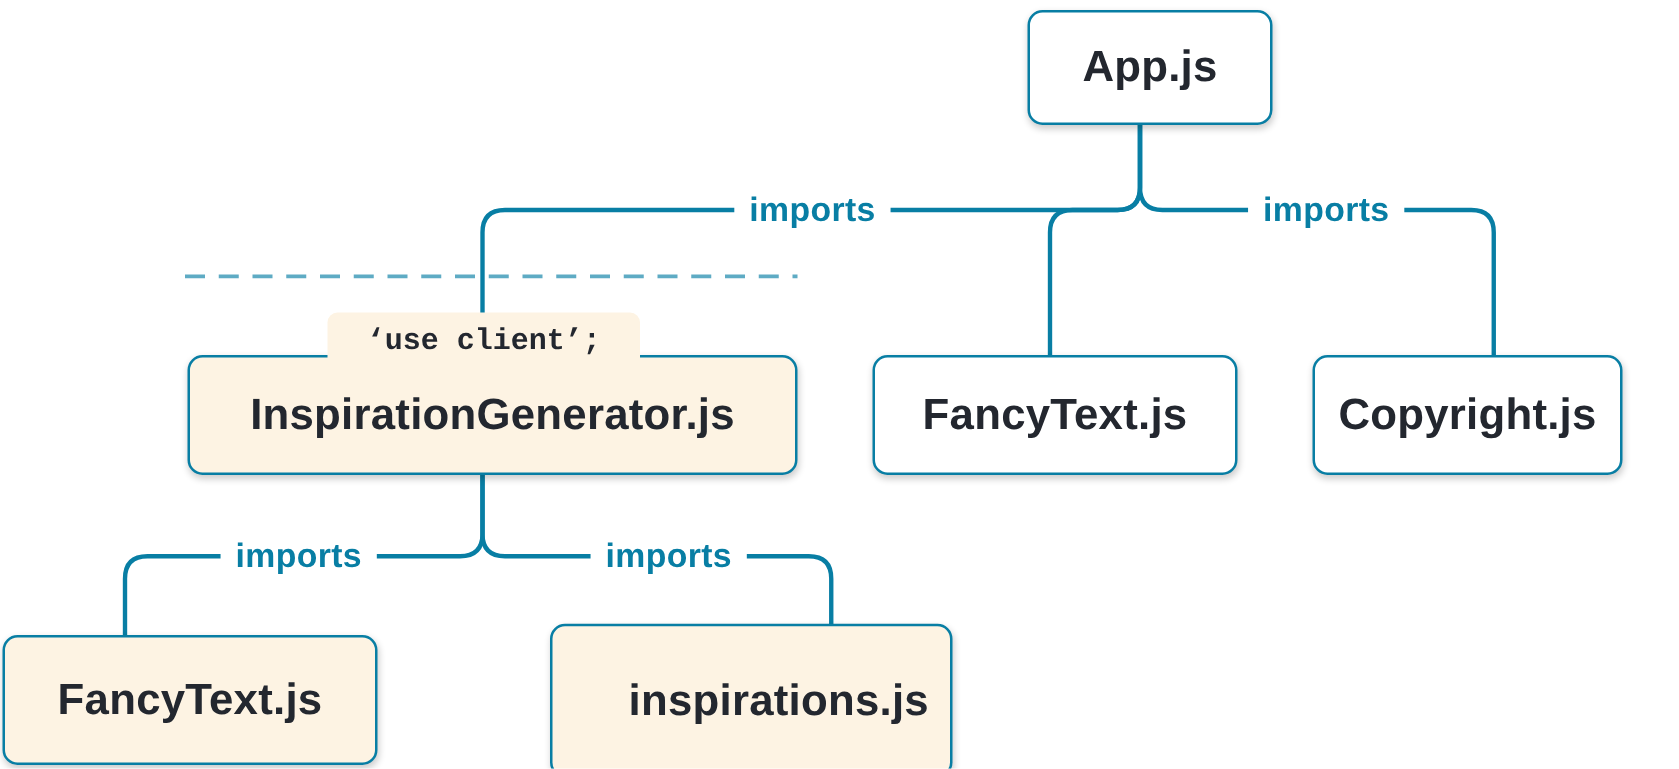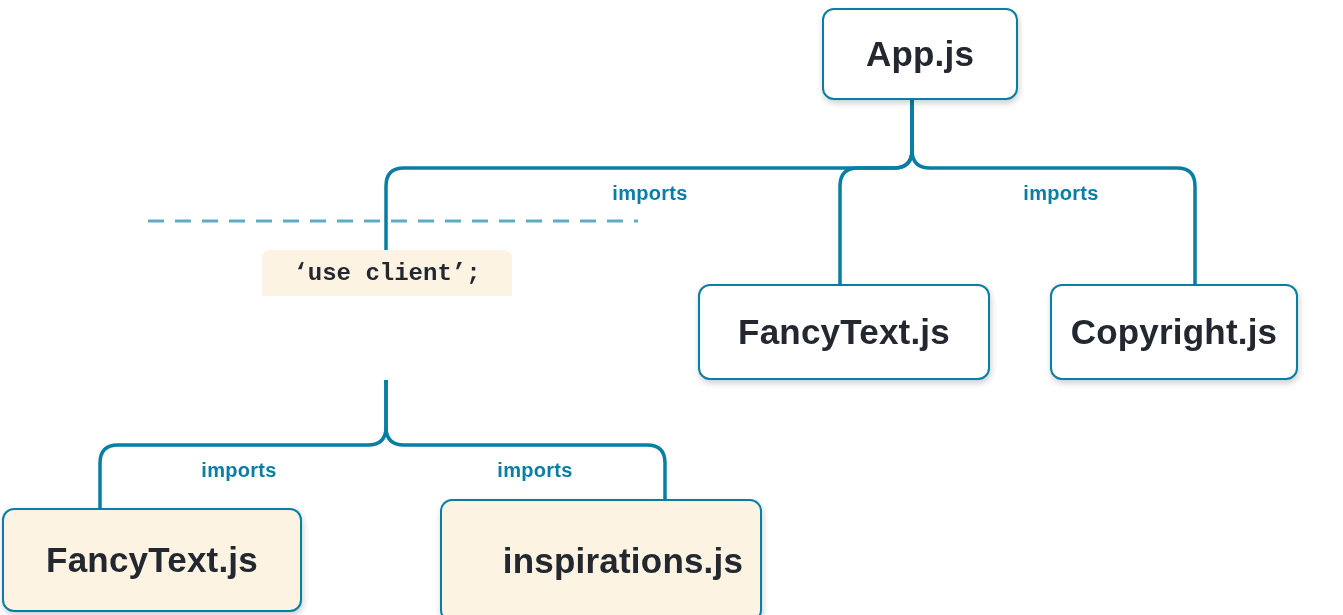--- a/index.html
+++ b/index.html
@@ -74,26 +74,25 @@
     z-index: 3;
     text-align: center;
   }
 
   
   .imports {
     position: absolute;
     transform: translate(-50%, -50%);
     background: var(--page-bg, #ffffff);
     padding: 0 12px;
-    font-size: 20px;
+    font-size: 27px;
     font-weight: bold;
     color: var(--imports-color, #087ea4);
     z-index: 2;
     letter-spacing: 0.3px;
-    margin-top: 25px;
   }
   #imports-app-left  { left: 650px;  top: 168px; }
   #imports-app-right { left: 1061px; top: 168px; }
   #imports-ig-left   { left: 239px;  top: 445px; }
   #imports-ig-right  { left: 535px;  top: 445px; }
 </style>
 </head>
 <body>
 
 <div class="stage">
@@ -111,20 +110,23 @@
   <div class="imports" id="imports-app-right">imports</div>
   <div class="imports" id="imports-ig-left">imports</div>
   <div class="imports" id="imports-ig-right">imports</div>
 
   <div class="directive">‘use client’;</div>
 
   <div class="node server" id="node-app">
     <span>App.js</span>
   </div>
 
+  <div class="node client" id="node-ig">
+    <span>InspirationGenerator.js</span>
+  </div>
 
   <div class="node server" id="node-fancytext-top">
     <span>FancyText.js</span>
   </div>
 
   <div class="node server" id="node-copyright">
     <span>Copyright.js</span>
   </div>
 
   <div class="node client" id="node-fancytext-bot">

